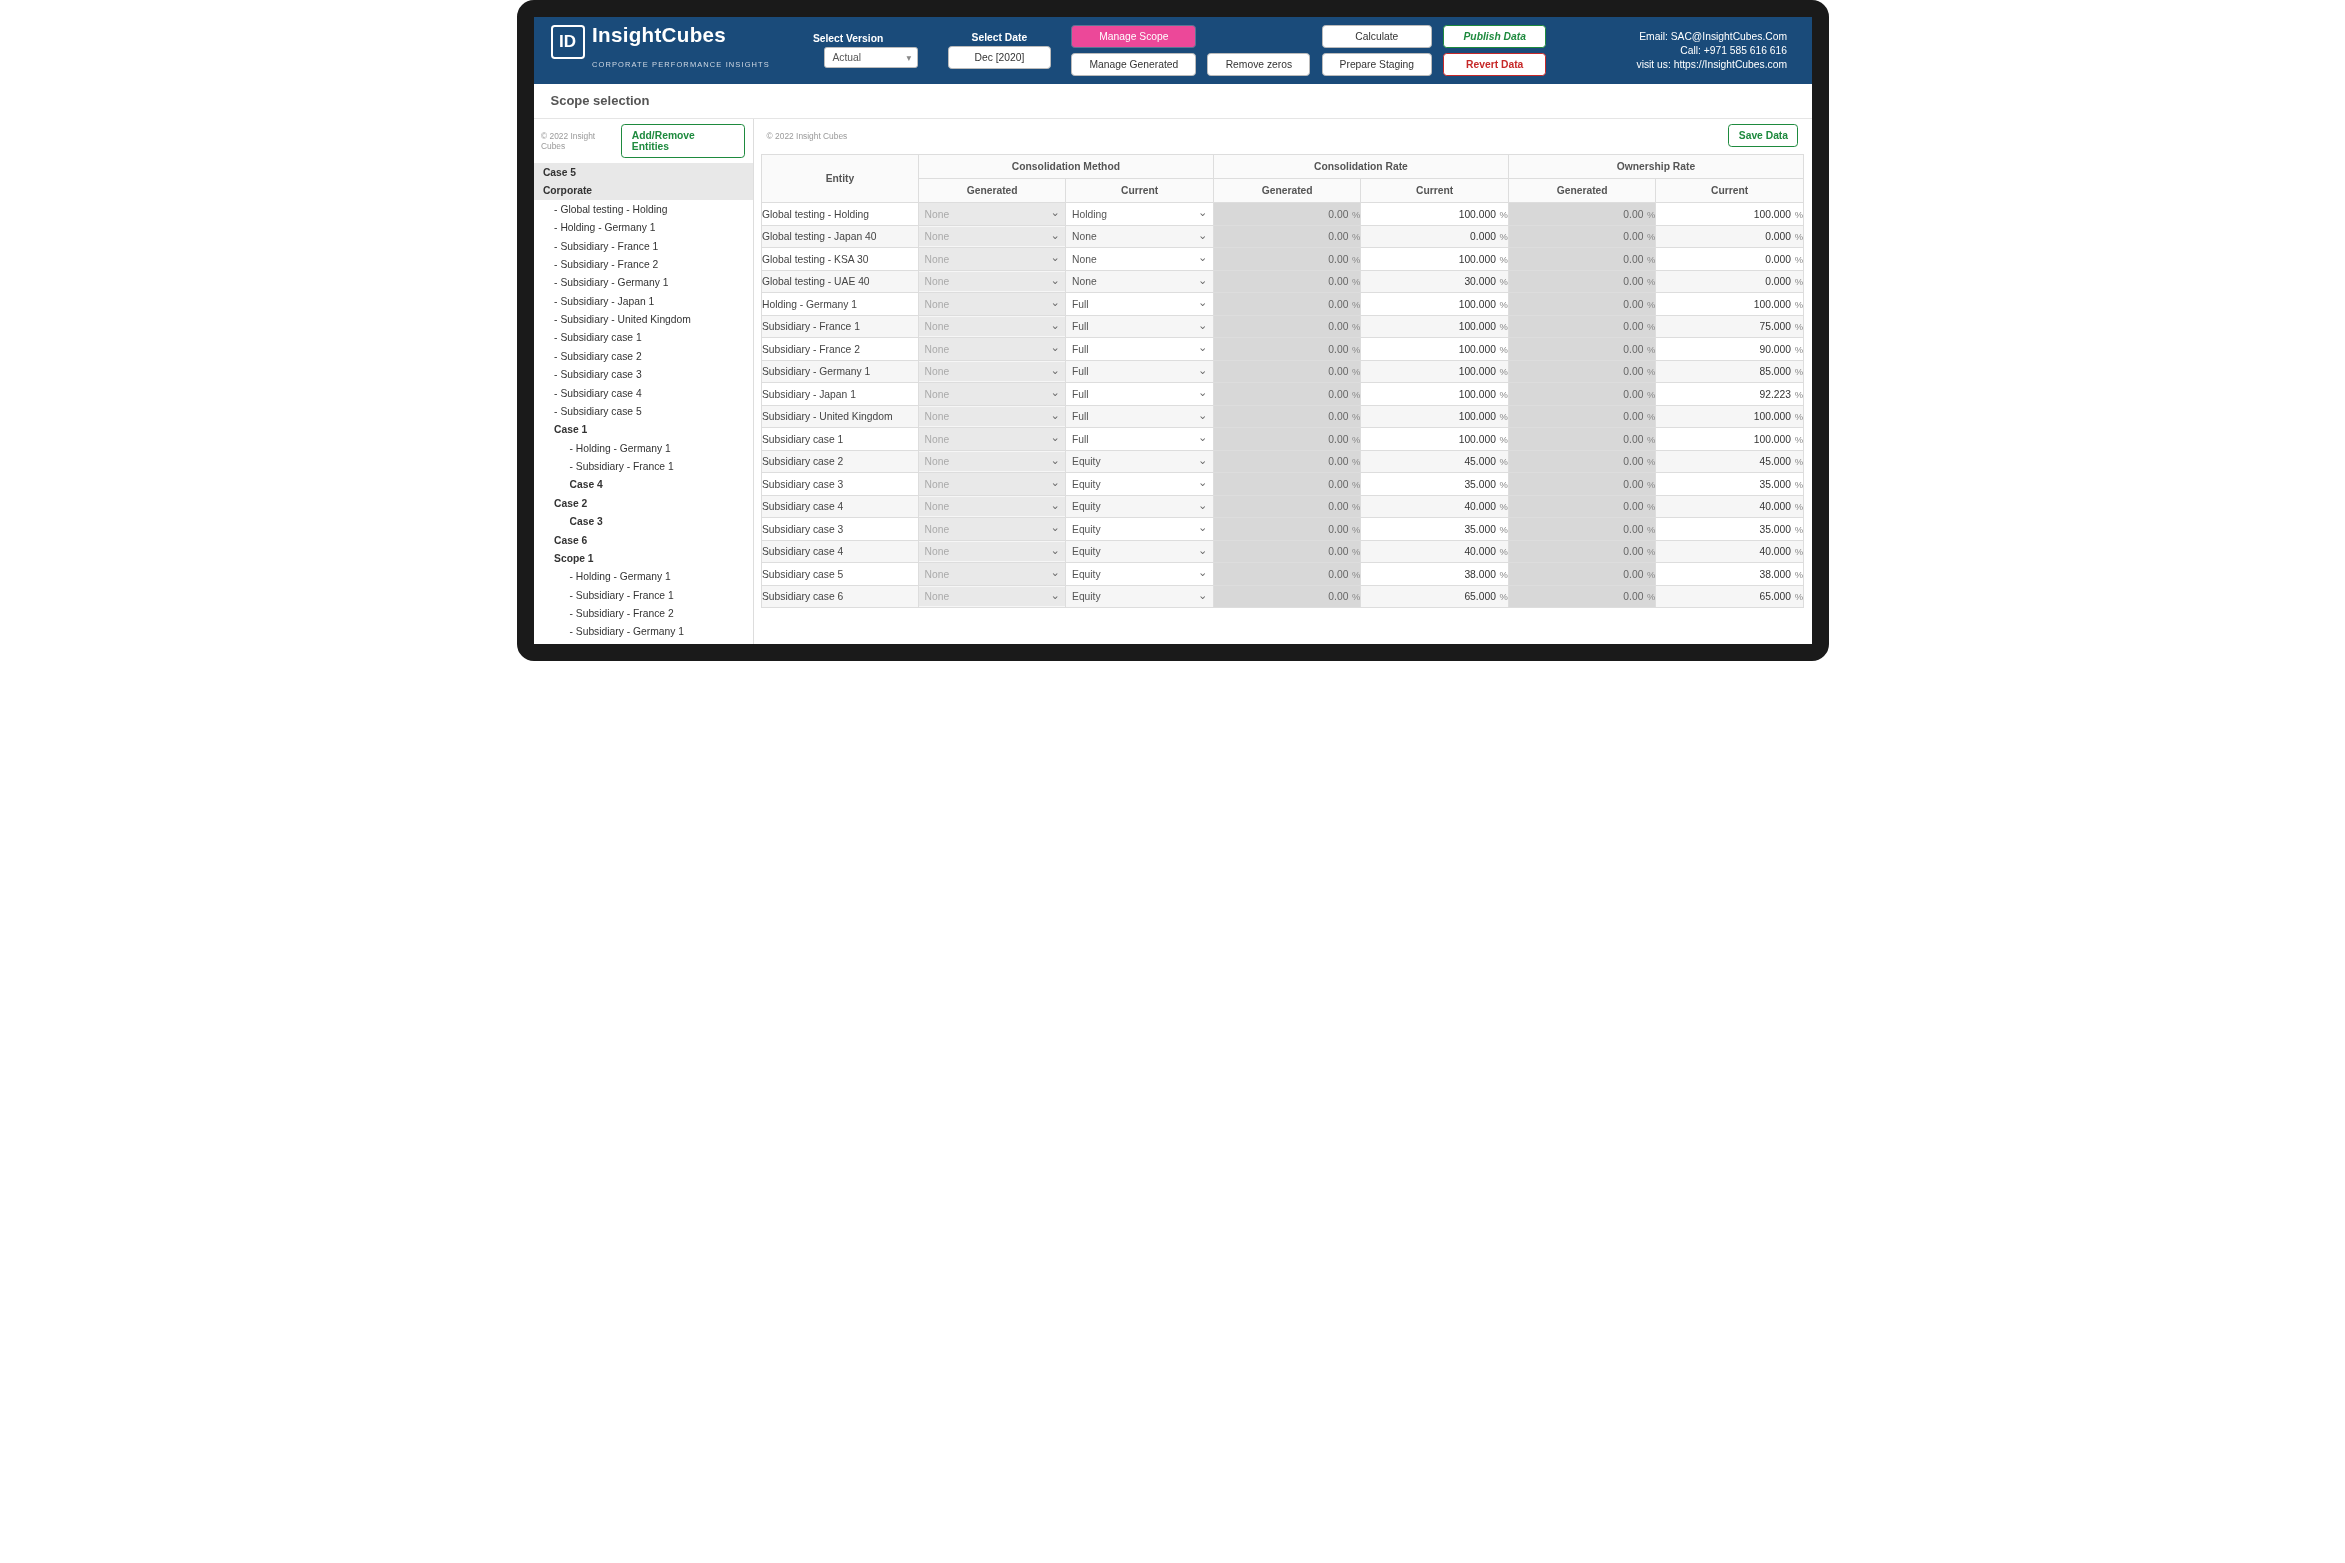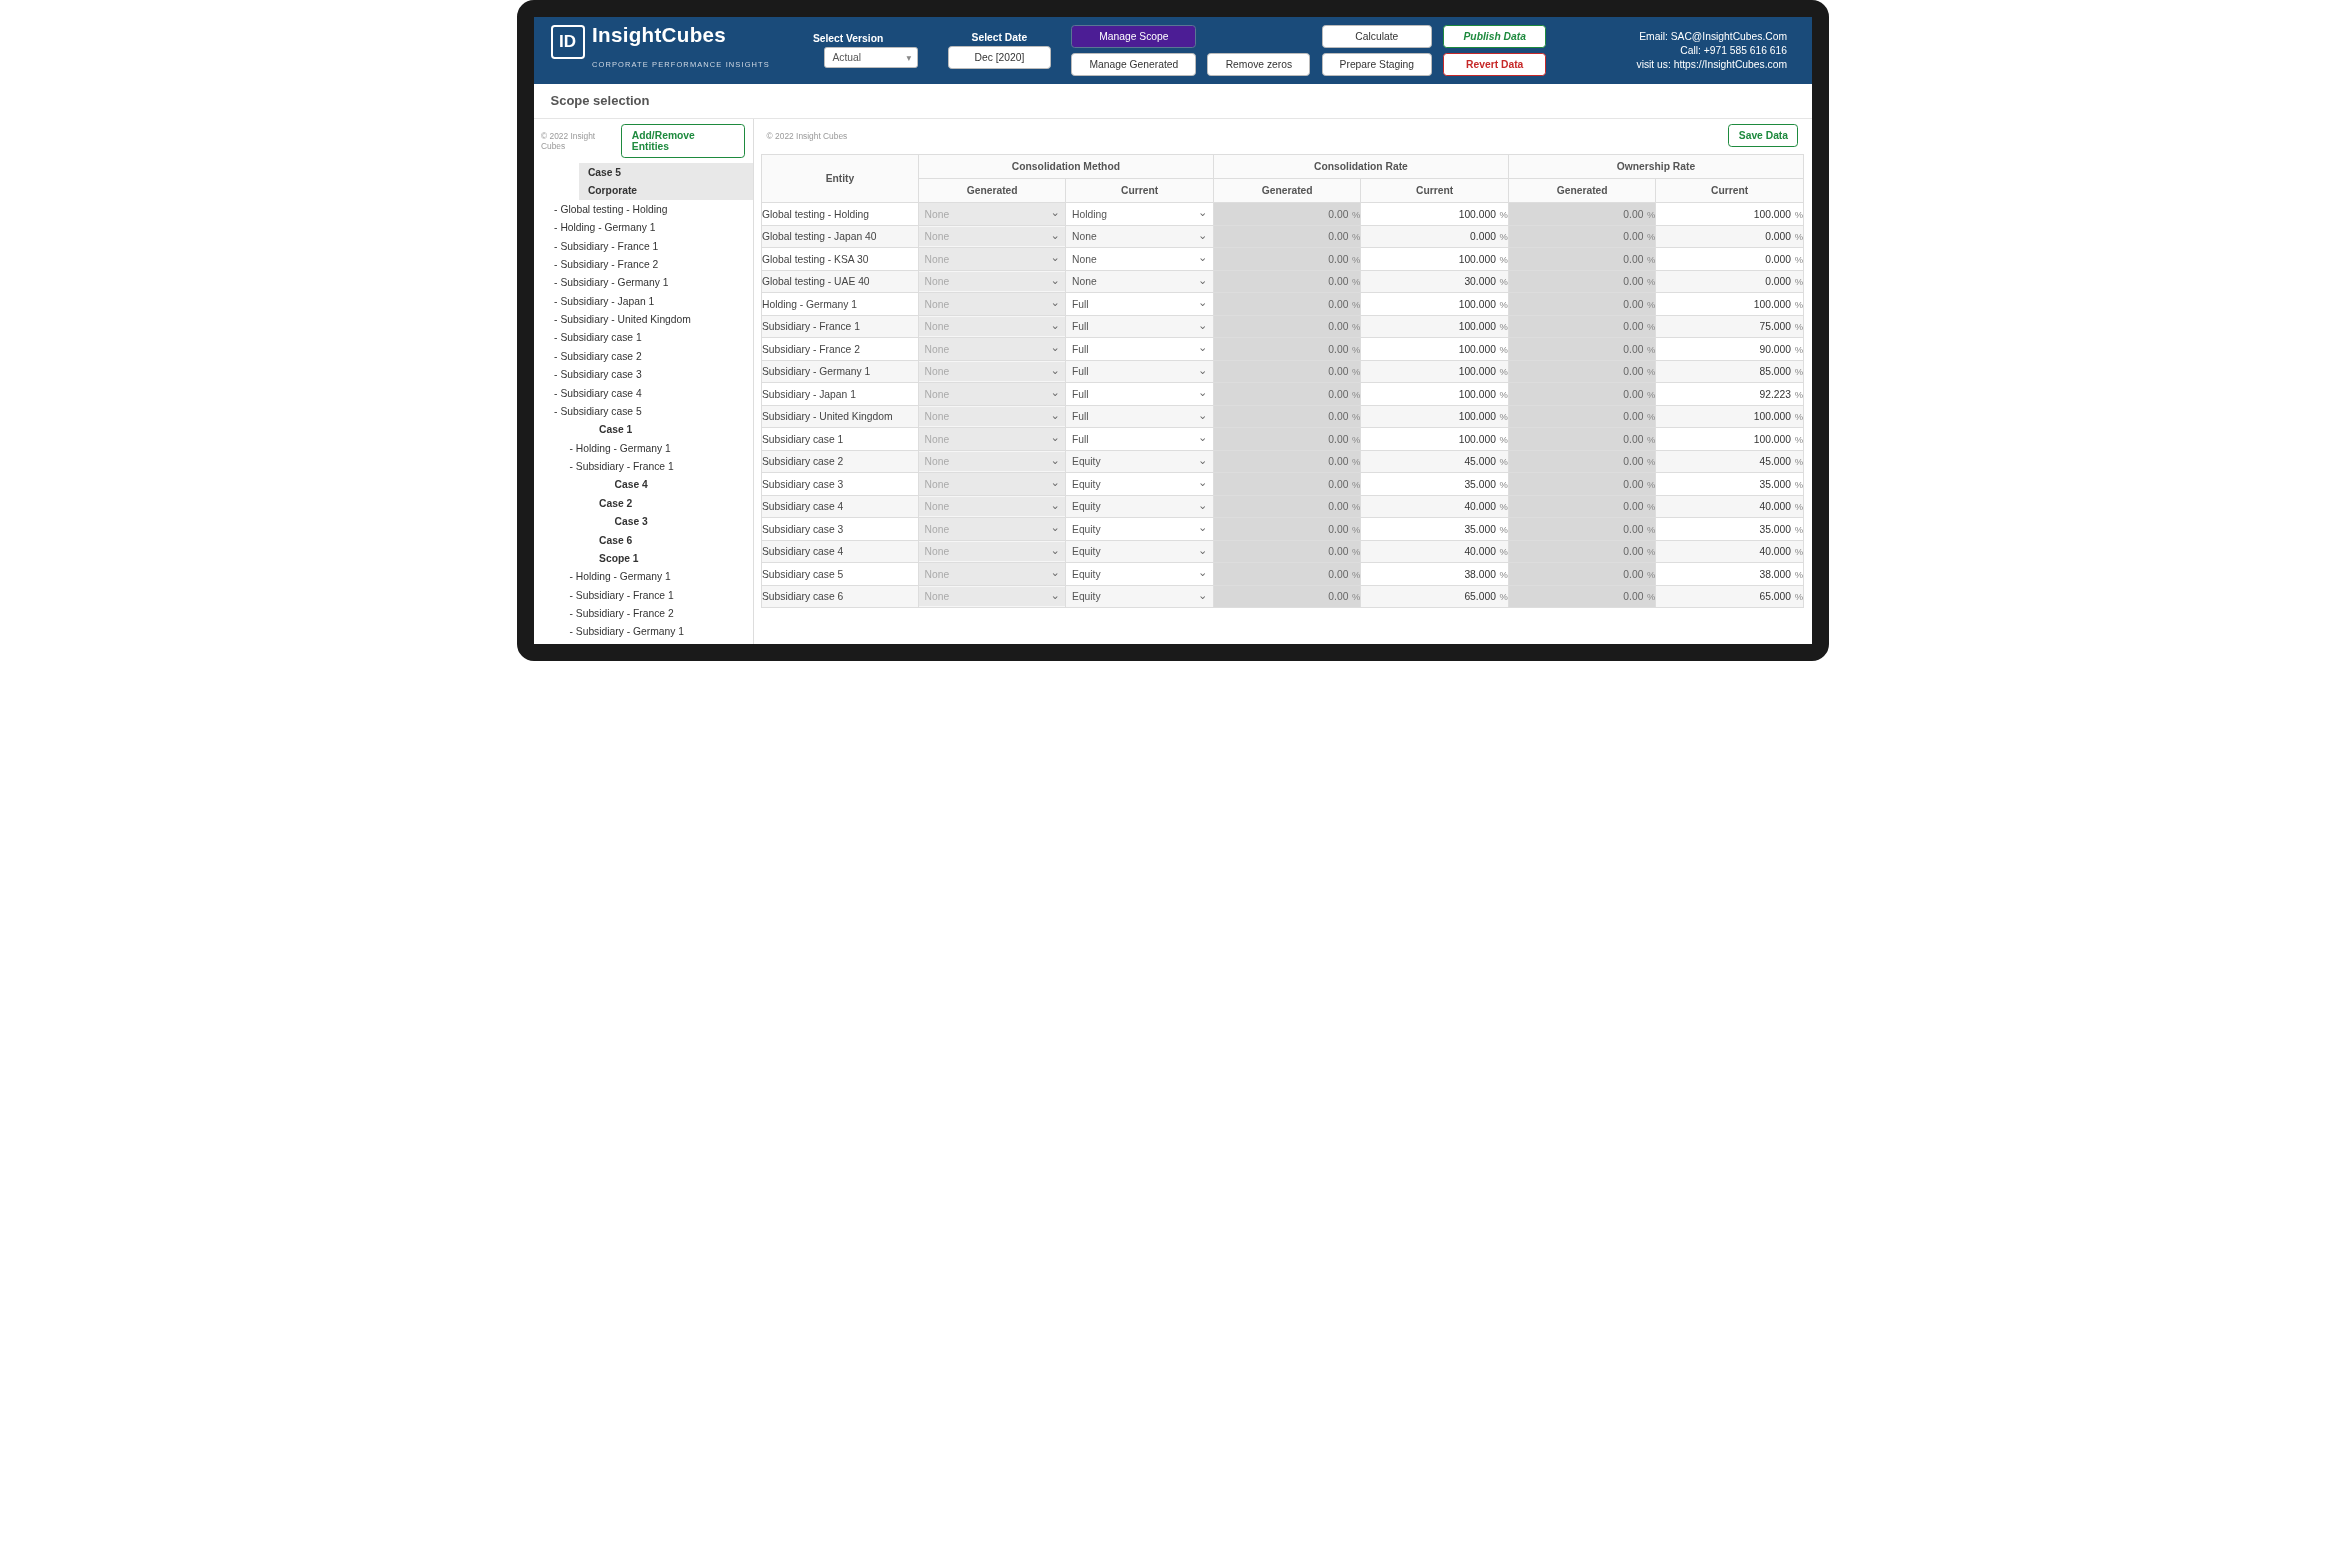--- a/index.html
+++ b/index.html
@@ -38,21 +38,21 @@
   background: #fff; color: #555; border: 0.9px solid #bbb; border-radius: 2.8px;
   height: 20.6px; padding: 0 17px 0 7.5px; font-size: 10.3px; display: flex; align-items: center;
   min-width: 94px; position: relative; margin-left: 11px;
 }
 .combo::after { content: "▾"; position: absolute; right: 5.6px; color: #888; font-size: 9.4px; }
 .btn {
   background: #fff; color: #333; border: 0.9px solid #bbb; border-radius: 3.7px;
   height: 22.5px; padding: 0 17px; font-size: 10.3px; display: inline-flex; align-items: center; justify-content: center;
   min-width: 103px; cursor: pointer;
 }
-.btn-primary { background: #4c1d95; color: #fff; border-color: #5a7694; }
+.btn-primary { background: #ec4899; color: #fff; border-color: #5a7694; }
 .btn-green { color: #1e8a3e; border-color: #1e8a3e; font-weight: 600; font-style: italic; }
 .btn-red { color: #c62828; border-color: #c62828; font-weight: 600; }
 
 .header-btns { display: flex; flex-direction: column; gap: 5.6px; justify-content: center; padding: 0 5.6px; }
 .header-right { margin-left: auto; display: flex; flex-direction: column; justify-content: center; font-size: 10.3px; text-align: right; gap: 2.8px; padding-right: 7.5px; }
 
 
 .body-area { display: flex; flex-direction: column; background: #fff; }
 .page-title { padding: 9.4px 17px; font-size: 13px; color: #555; font-weight: 600; border-bottom: 0.9px solid #e5e5e5; }
 
@@ -61,21 +61,21 @@
 
 .sidebar { width: 220px; border-right: 0.9px solid #ddd; display: flex; flex-direction: column; overflow-y: auto; }
 .sidebar-top { display: flex; justify-content: space-between; align-items: center; padding: 5.6px 7.5px; }
 .copyright { font-size: 8.4px; color: #999; }
 .btn-outline-green {
   background: #fff; color: #1e8a3e; border: 0.9px solid #1e8a3e; border-radius: 3.7px;
   padding: 4.7px 9.4px; font-size: 10.3px; font-weight: 600; cursor: pointer;
 }
 .tree { flex: 1; overflow-y: auto; font-size: 10.3px; }
 .tree-item { padding: 3.7px 9.4px; display: block; cursor: pointer; }
-.tree-item.bold { font-weight: 600; margin-left: 45px; }
+.tree-item.bold { font-weight: 600; }
 .tree-item.highlight { background: #e8e8e8; font-weight: 600; }
 .tree-item.leaf::before { content: "- "; }
 .ind-1 { padding-left: 20.6px; }
 .ind-2 { padding-left: 36px; }
 
 
 .main { flex: 1; overflow: auto; padding: 0 7.5px 7.5px; }
 .main-top { display: flex; justify-content: space-between; align-items: center; padding: 5.6px 5.6px 7.5px; }
 
 table.grid { width: 100%; border-collapse: collapse; font-size: 10.3px; }

